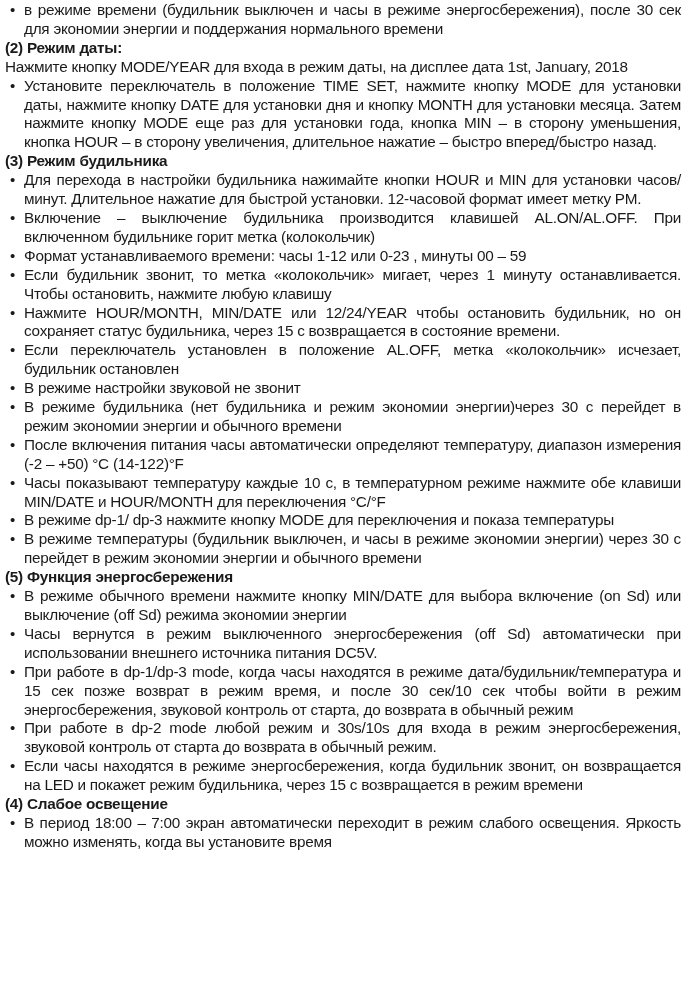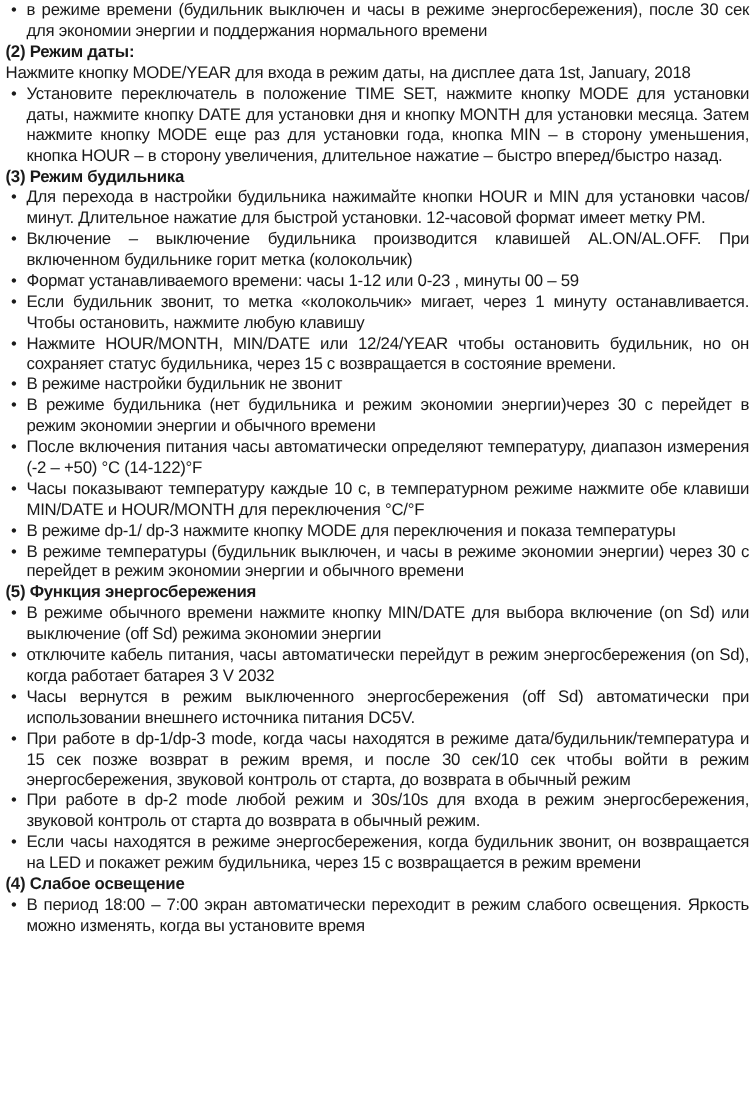--- a/index.html
+++ b/index.html
@@ -24,29 +24,29 @@
   <p class="bl">в режиме времени (будильник выключен и часы в режиме энергосбережения), после 30 сек для экономии энергии и поддержания нормального времени</p>
   <p class="h">(2) Режим даты:</p>
   <p class="p">Нажмите кнопку MODE/YEAR для входа в режим даты, на дисплее дата 1st, January, 2018</p>
   <p class="bl">Установите переключатель в положение TIME SET, нажмите кнопку MODE для установки даты, нажмите кнопку DATE для установки дня и кнопку MONTH для установки месяца. Затем нажмите кнопку MODE еще раз для установки года, кнопка MIN – в сторону уменьшения, кнопка HOUR – в сторону увеличения, длительное нажатие – быстро вперед/быстро назад.</p>
   <p class="h">(3) Режим будильника</p>
   <p class="bl">Для перехода в настройки будильника нажимайте кнопки HOUR и MIN для установки часов/минут. Длительное нажатие для быстрой установки. 12-часовой формат имеет метку PM.</p>
   <p class="bl">Включение – выключение будильника производится клавишей AL.ON/AL.OFF. При включенном будильнике горит метка (колокольчик)</p>
   <p class="bl">Формат устанавливаемого времени: часы 1-12 или 0-23 , минуты 00 – 59</p>
   <p class="bl">Если будильник звонит, то метка «колокольчик» мигает,  через 1 минуту останавливается. Чтобы остановить, нажмите любую клавишу</p>
   <p class="bl">Нажмите HOUR/MONTH, MIN/DATE или 12/24/YEAR чтобы остановить будильник, но он сохраняет статус будильника, через 15 с возвращается в состояние времени.</p>
-  <p class="bl">В режиме настройки будильник не звонит</p>
+  <p class="bl">Если переключатель установлен в положение AL.OFF, метка «колокольчик» исчезает, будильник остановлен</p>
+  <p class="bl">В режиме настройки звуковой не звонит</p>
   <p class="bl">В режиме будильника (нет будильника и режим экономии энергии)через 30 с перейдет в режим экономии энергии и обычного времени</p>
   <p class="bl">После включения питания часы автоматически определяют температуру, диапазон измерения (-2 – +50) °C (14-122)°F</p>
   <p class="bl">Часы показывают температуру каждые 10 с, в температурном режиме нажмите обе клавиши MIN/DATE и HOUR/MONTH для переключения °C/°F</p>
   <p class="bl">В режиме dp-1/ dp-3 нажмите кнопку MODE для переключения и показа температуры</p>
   <p class="bl">В режиме температуры (будильник выключен, и часы в режиме экономии энергии) через 30 с перейдет в режим экономии энергии и обычного времени</p>
   <p class="h">(5) Функция энергосбережения</p>
   <p class="bl">В режиме обычного времени нажмите кнопку MIN/DATE для выбора включение (on Sd) или выключение (off Sd) режима экономии энергии</p>
-  <p class="bl">отключите кабель питания, часы автоматически перейдут в режим энергосбережения (on Sd), когда работает батарея 3 V 2032</p>
   <p class="bl">Часы вернутся в режим выключенного энергосбережения (off Sd) автоматически при использовании внешнего источника питания DC5V.</p>
   <p class="bl">При работе в dp-1/dp-3 mode, когда часы находятся в режиме дата/будильник/температура и 15 сек позже возврат в режим время, и после 30 сек/10 сек чтобы войти в режим энергосбережения, звуковой контроль от старта, до возврата в обычный режим</p>
   <p class="bl">При работе в dp-2 mode любой режим и 30s/10s для входа в режим энергосбережения, звуковой контроль от старта до возврата в обычный режим.</p>
   <p class="bl">Если часы находятся в режиме энергосбережения, когда будильник звонит, он возвращается на LED и покажет режим будильника, через 15 с возвращается в режим времени</p>
   <p class="h">(4) Слабое освещение</p>
   <p class="bl">В период 18:00 – 7:00 экран автоматически переходит в режим слабого освещения. Яркость можно изменять, когда вы установите время</p>
 
 </div>
 
 </body></html>

